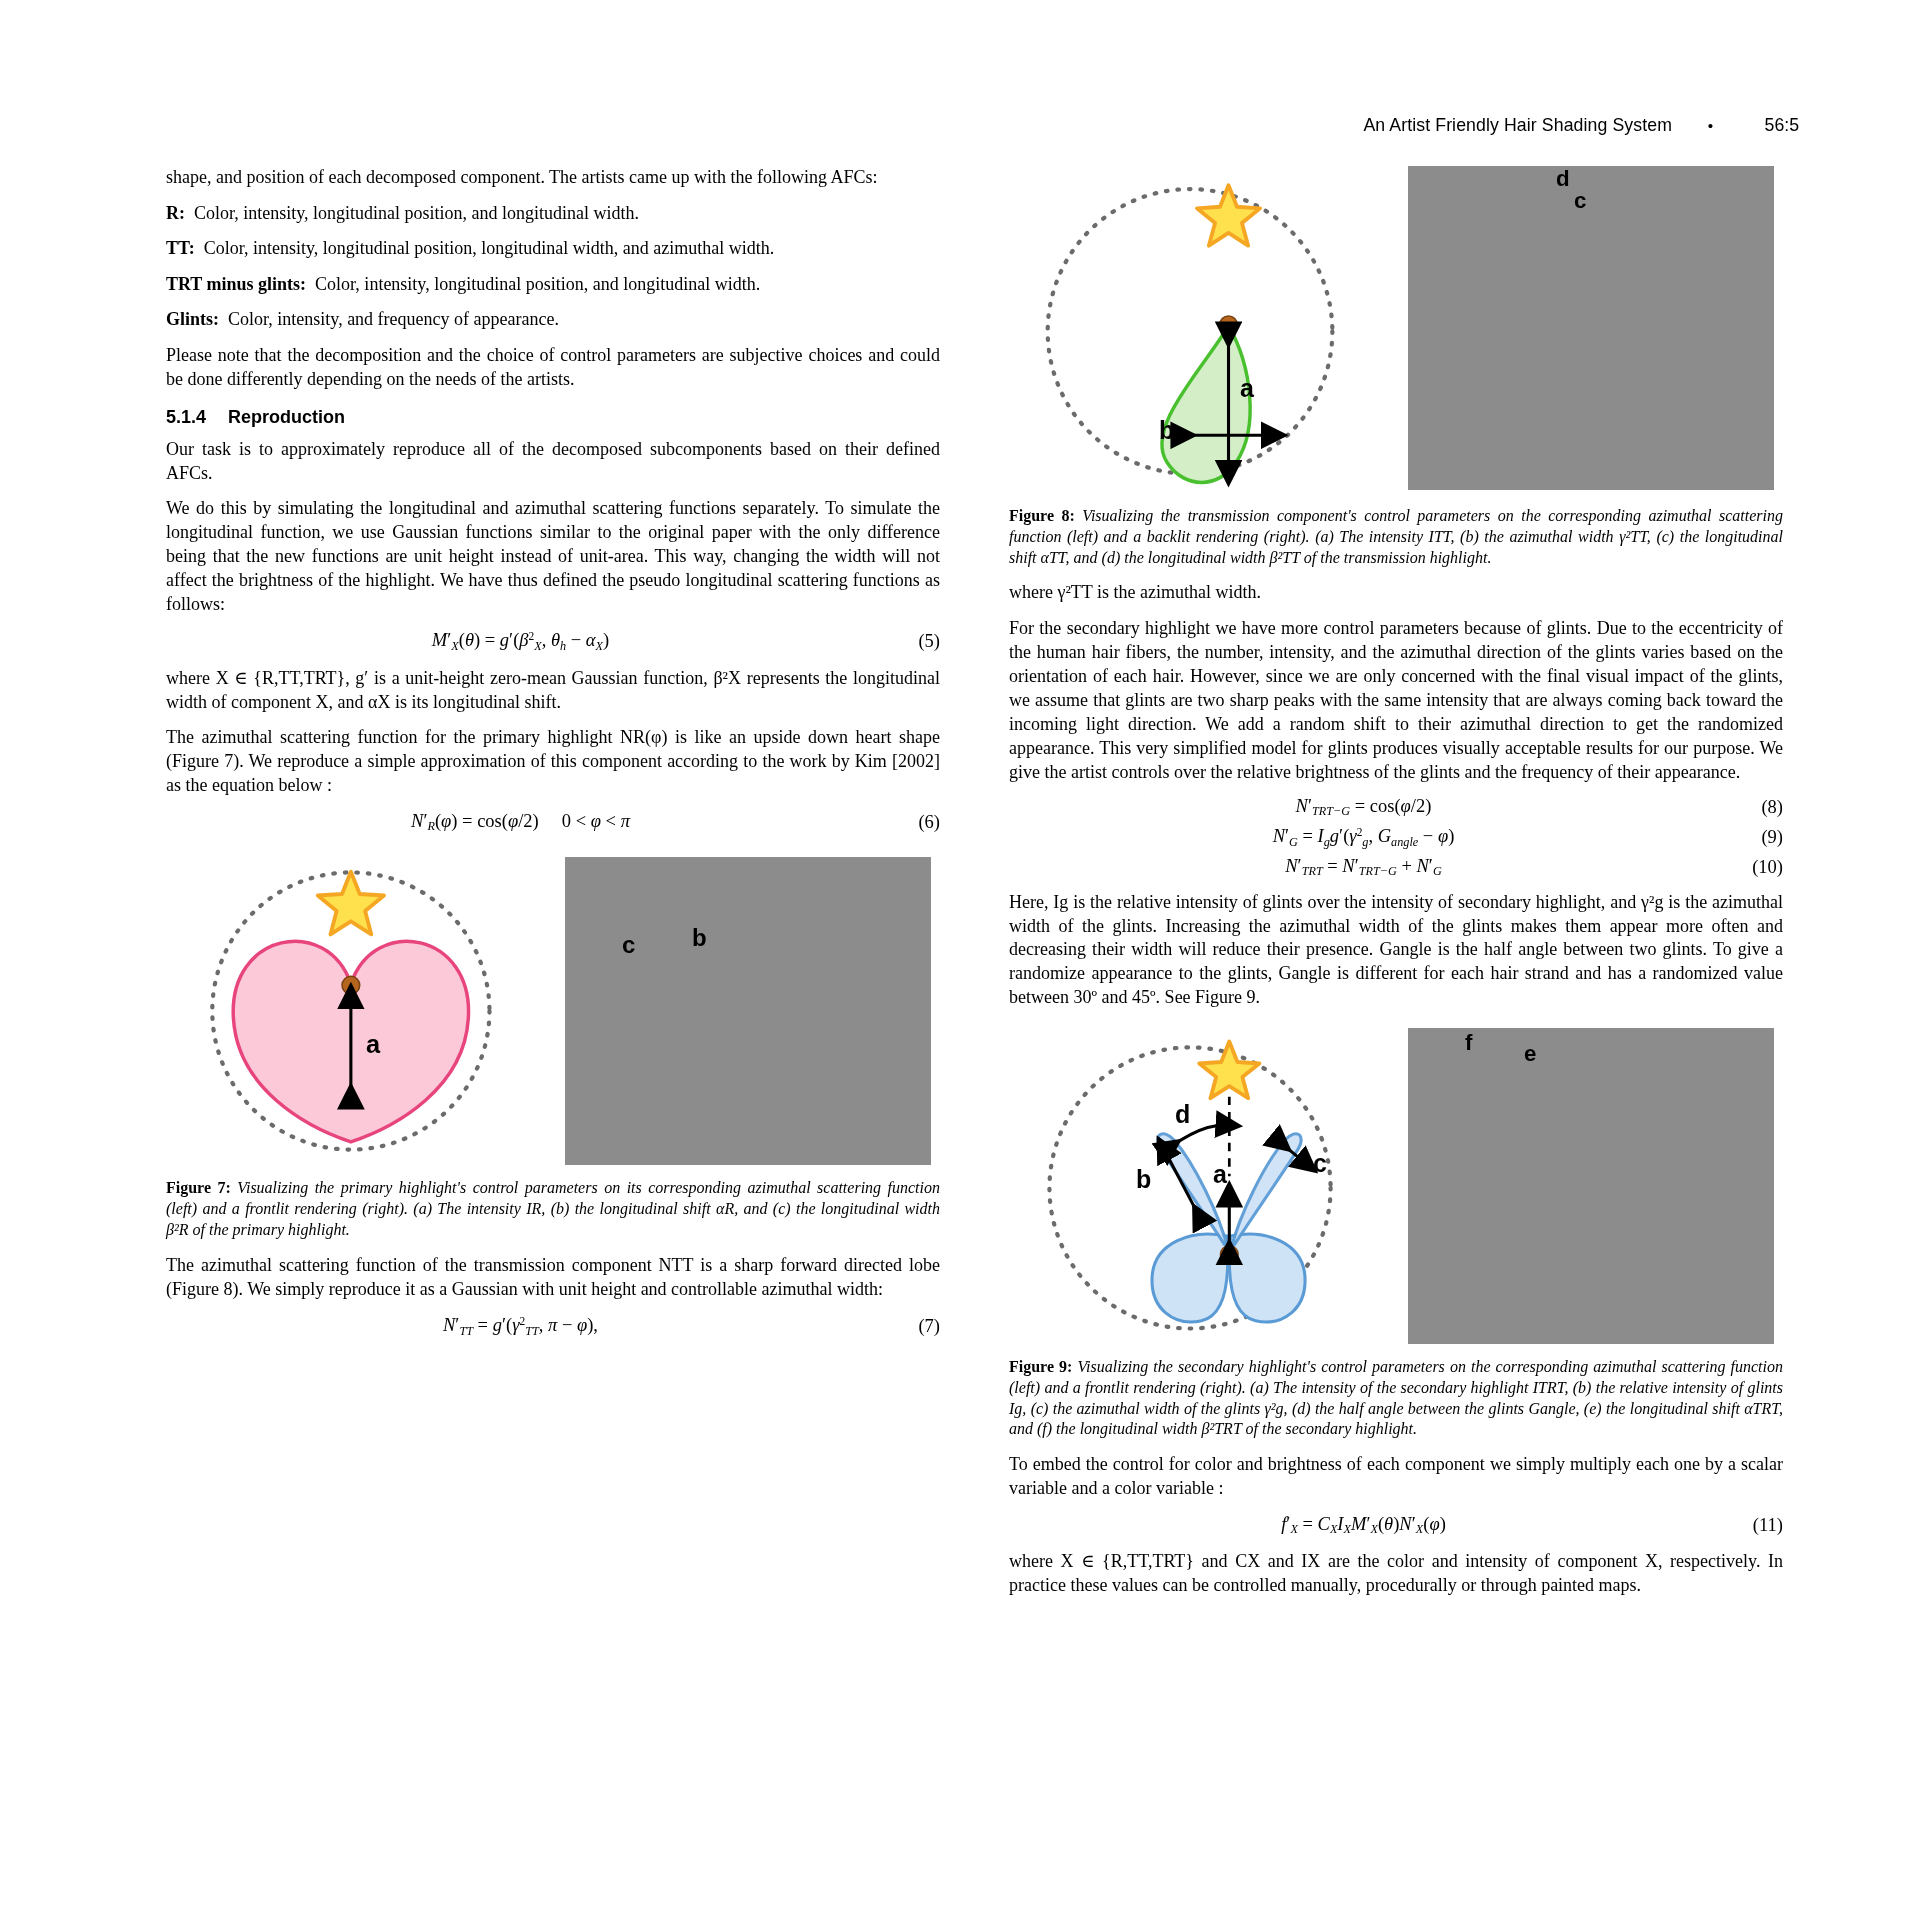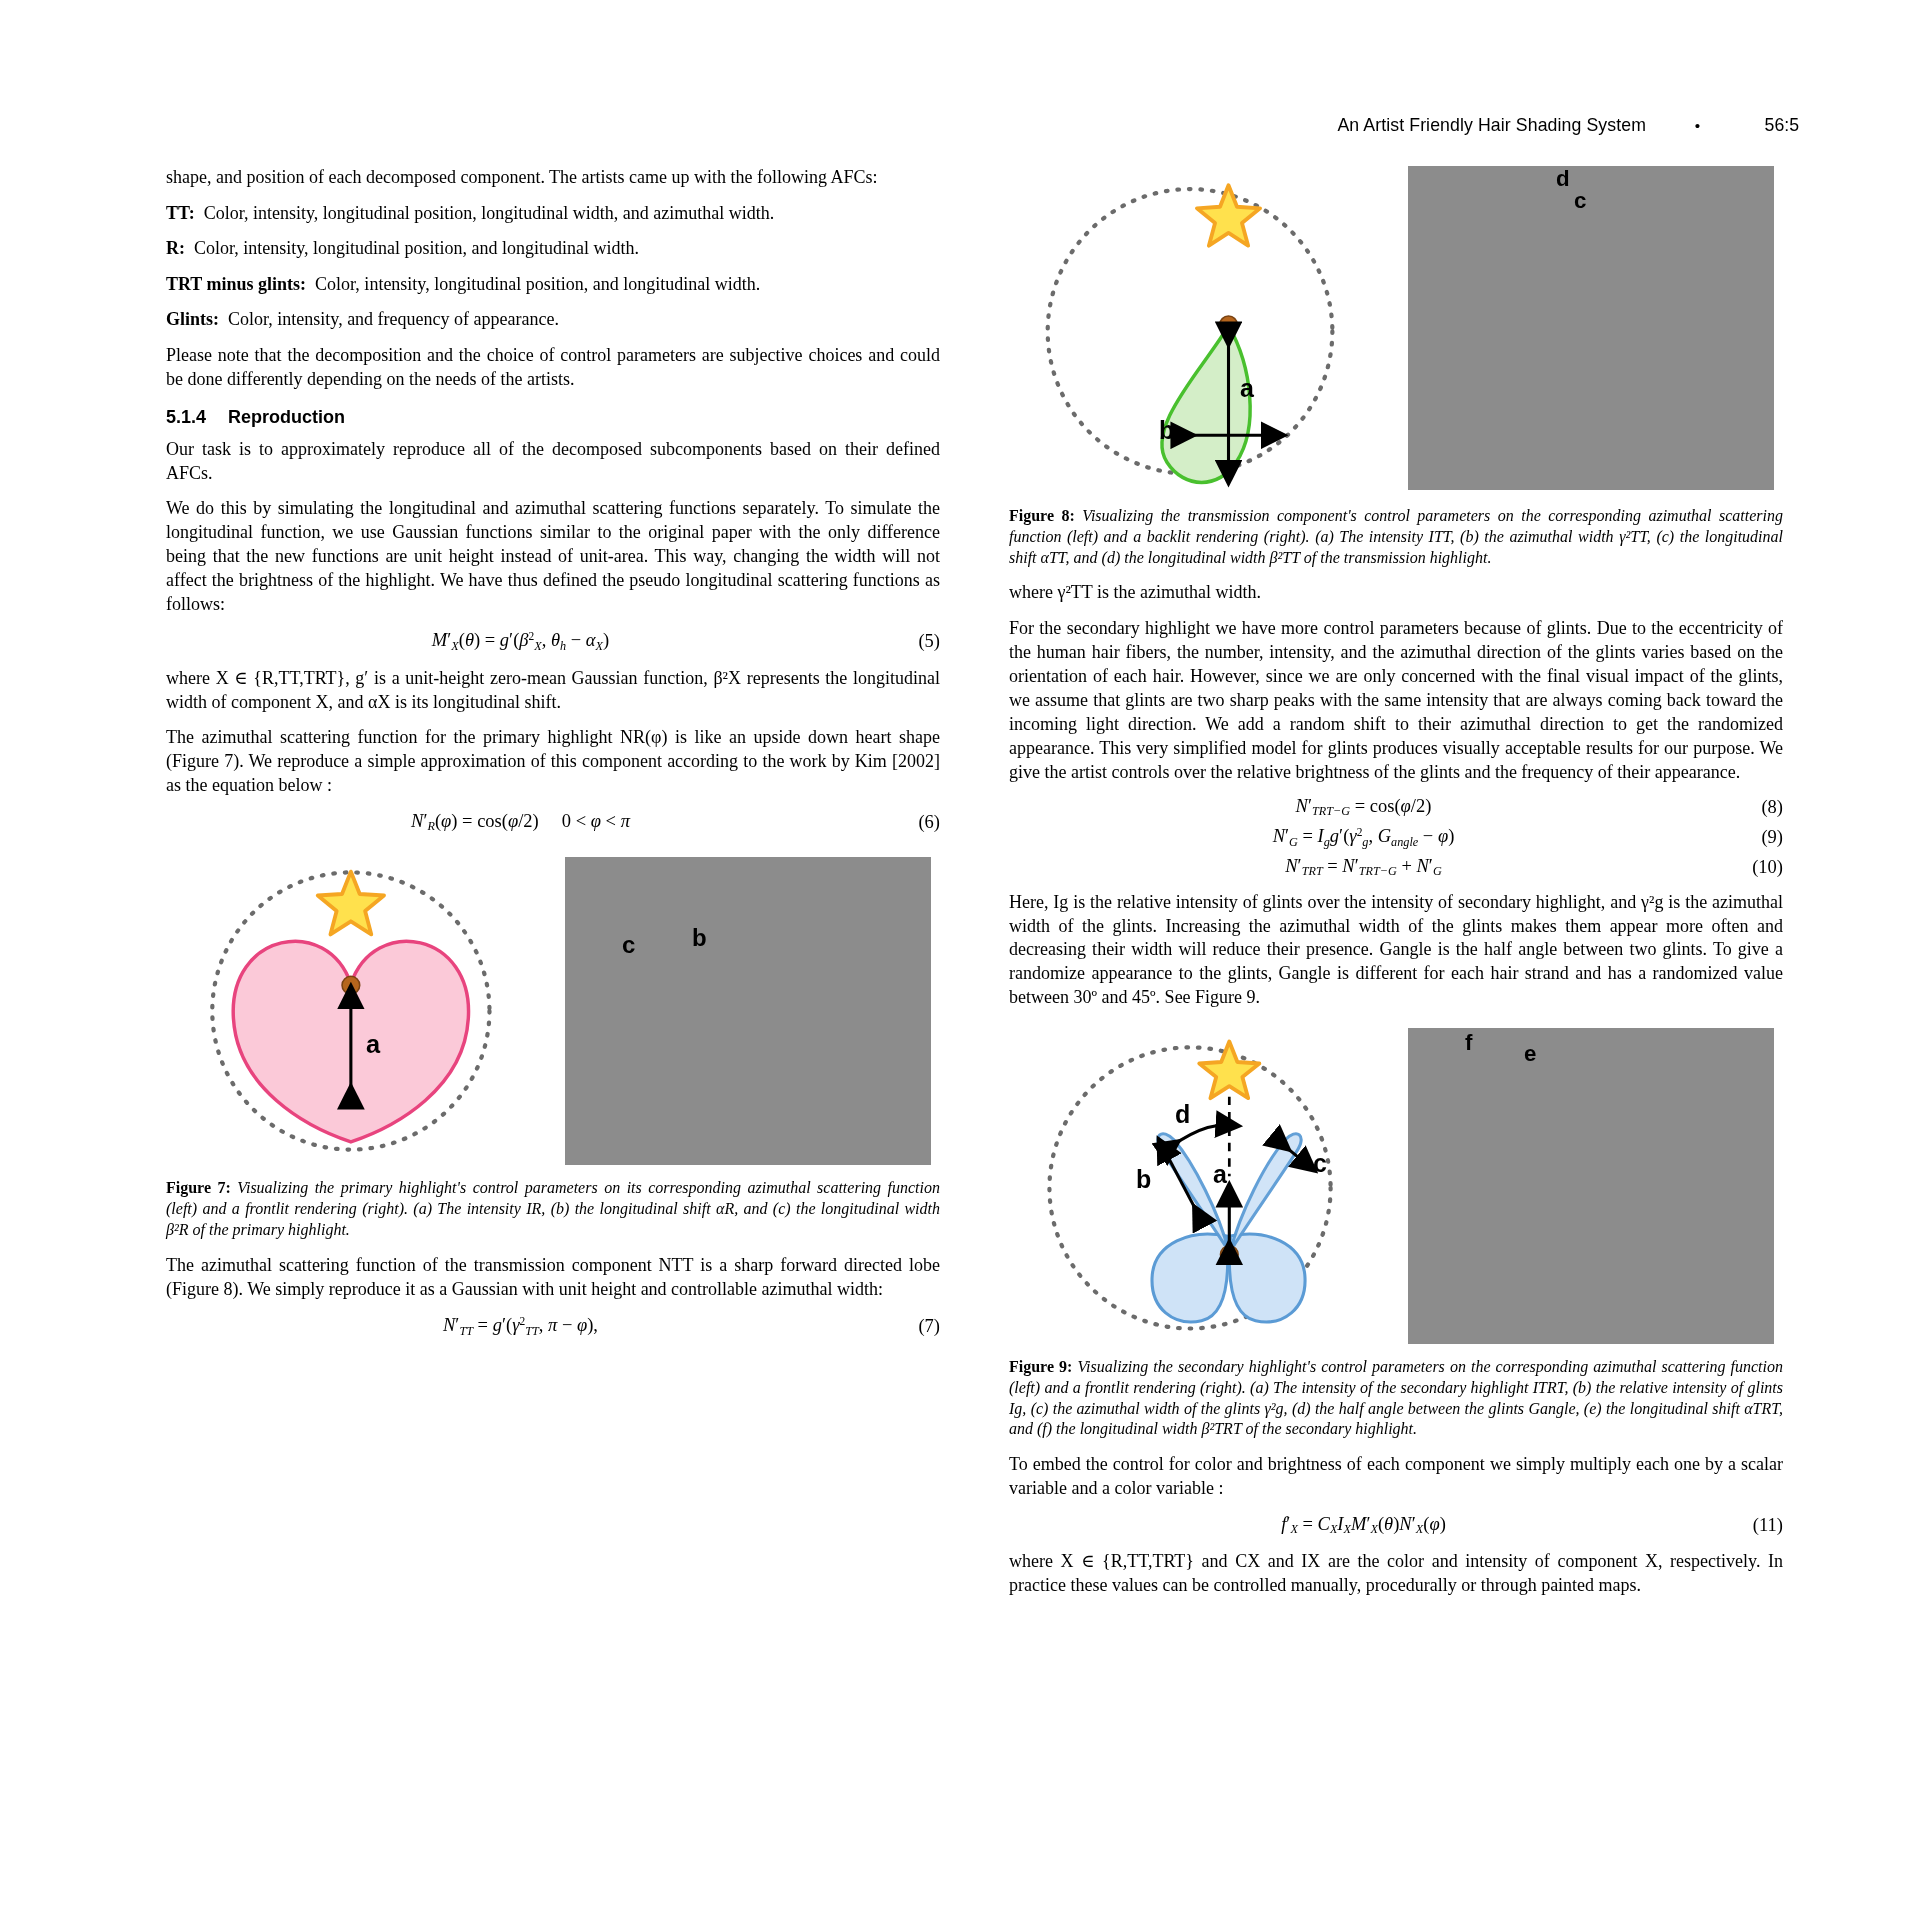--- a/index.html
+++ b/index.html
@@ -3,21 +3,21 @@
 <meta charset="utf-8">
 <style>
   html,body{margin:0;padding:0;background:#fff;}
   body{width:1965px;height:2542px;position:relative;
        font-family:"Liberation Serif","DejaVu Serif",serif;color:#000;}
   .page{position:absolute;inset:0;}
 
   
   .runhead{position:absolute;left:166px;right:166px;top:112px;height:27px;
            font-family:"Liberation Sans","DejaVu Sans",sans-serif;font-size:17.7px;
-           display:flex;justify-content:flex-end;align-items:center;gap:13px;}
+           display:flex;justify-content:flex-end;align-items:center;gap:0;}
   .runhead .title{letter-spacing:0.1px;}
   .runhead .bullet{display:inline-block;width:77px;text-align:center;font-size:15.4px;}
   .runhead .folio{min-width:50px;text-align:right;}
 
   
   .col{position:absolute;top:166px;width:774px;}
   .col.left{left:166px;}
   .col.right{left:1009px;}
 
   p,.eqwrap,.afc,.fig,.caption,h4{margin:0;}
@@ -69,27 +69,27 @@
     <span class="title">An Artist Friendly Hair Shading System</span>
     <span class="bullet">•</span>
     <span class="folio">56:5</span>
   </div>
 
   <div class="col left">
 
     <p class="body">shape, and position of each decomposed component. The artists came up with the following AFCs:</p>
 
     <div class="afc">
+      <b>R:</b>
+      &nbsp;<span>Color, intensity, longitudinal position, and longitudinal width.</span>
+    </div>
+
+    <div class="afc">
       <b>TT:</b>
       &nbsp;<span>Color, intensity, longitudinal position, longitudinal width, and azimuthal width.</span>
-    </div>
-
-    <div class="afc">
-      <b>R:</b>
-      &nbsp;<span>Color, intensity, longitudinal position, and longitudinal width.</span>
     </div>
 
     <div class="afc">
       <b>TRT minus glints:</b>
       &nbsp;<span>Color, intensity, longitudinal position, and longitudinal width.</span>
     </div>
 
     <div class="afc">
       <b>Glints:</b>
       &nbsp;<span>Color, intensity, and frequency of appearance.</span>

